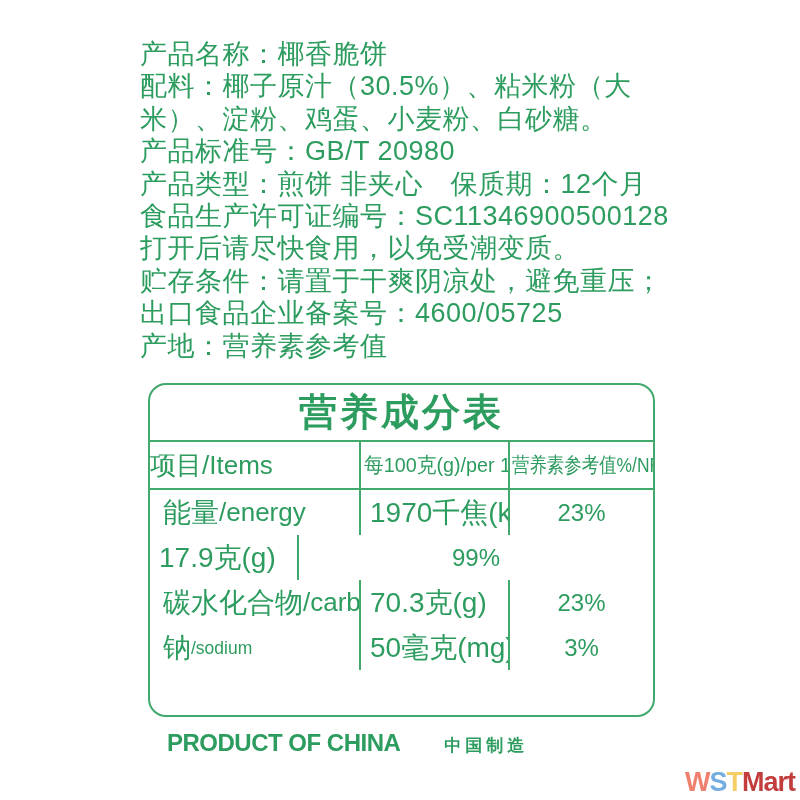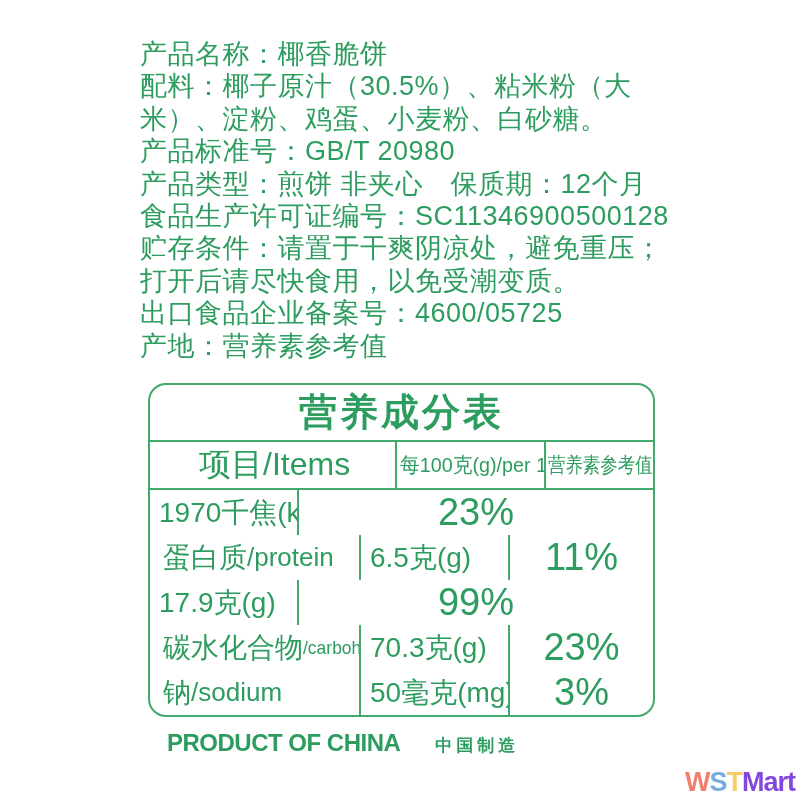--- a/index.html
+++ b/index.html
@@ -59,24 +59,22 @@
     border-bottom: 2px solid var(--border-green, #42a96d);
   }
   .hc {
     display: flex;
     align-items: center;
     box-sizing: border-box;
     overflow: hidden;
   }
   .hc1 {
     width: 211px;
-    padding-left: 13px;
-    font-size: 32px;
-    border-right: 2px solid var(--border-green, #42a96d);
-    margin-left: 36px;
+    font-size: 26px;
+    border-right: 2px solid var(--border-green, #42a96d);
   }
   .hc2 {
     width: 149px;
     padding-left: 3px;
     font-size: 21px;
     border-right: 2px solid var(--border-green, #42a96d);
   }
   .hc2 > span { transform: scaleX(0.94); transform-origin: left center; white-space: nowrap; }
   .hc3 {
     flex: 1;
@@ -102,38 +100,38 @@
   }
   .bc2 {
     width: 149px;
     padding-left: 9px;
     font-size: 28px;
     border-right: 2px solid var(--border-green, #42a96d);
   }
   .bc3 {
     flex: 1;
     justify-content: center;
-    font-size: 38px;
+    font-size: 24px;
   }
   .bc1 .en { font-size: 26px; }
   
   .trow:nth-child(4) .bc1 .en {
     font-size: 19px;
     transform: scaleX(0.92);
     transform-origin: left center;
     display: inline-block;
   }
 
   
   .origin {
     position: absolute;
     left: 167px; top: 729px;
     display: flex;
     align-items: baseline;
-    gap: 35px;
+    gap: 44px;
     font-weight: bold;
   }
   .origin .en { font-size: 24px; letter-spacing: -0.5px; }
   .origin .zh { font-size: 17px; letter-spacing: 4px; }
 
   
   .watermark {
     position: absolute;
     right: 5px; bottom: 2px;
     font-size: 27px;
@@ -145,22 +143,22 @@
 </head>
 <body>
 
 <div class="product-info">
   <div>产品名称：椰香脆饼</div>
   <div>配料：椰子原汁（30.5%）、粘米粉（大</div>
   <div>米）、淀粉、鸡蛋、小麦粉、白砂糖。</div>
   <div>产品标准号：GB/T 20980</div>
   <div>产品类型：煎饼 非夹心　保质期：12个月</div>
   <div>食品生产许可证编号：SC11346900500128</div>
+  <div>打开后请尽快食用，以免受潮变质。</div>
   <div>贮存条件：请置于干爽阴凉处，避免重压；</div>
-  <div>打开后请尽快食用，以免受潮变质。</div>
   <div>出口食品企业备案号：4600/05725</div>
   <div>产地：营养素参考值</div>
 </div>
 
 <div class="nutrition-table">
   <div class="t-title">
     <span class="zh">营养成分表</span>
   </div>
 
   <div class="t-header">
@@ -168,30 +166,26 @@
     <div class="hc hc2">
         <span>每100克(g)/per 100g</span>
       </div>
     <div class="hc hc3">
         <span>营养素参考值%/NRV%</span>
       </div>
   </div>
 
   <div class="t-body">
     <div class="trow">
+      <div class="bc bc1">
+          <span>能量</span>
+          <span class="en">/energy</span>
+        </div>
       <div class="bc bc2">1970千焦(kJ)</div>
       <div class="bc bc3">23%</div>
-    </div>
-    <div class="trow">
-      <div class="bc bc1">
-          <span>蛋白质</span>
-          <span class="en">/protein</span>
-        </div>
-      <div class="bc bc2">6.5克(g)</div>
-      <div class="bc bc3">11%</div>
     </div>
     <div class="trow">
       <div class="bc bc2">17.9克(g)</div>
       <div class="bc bc3">99%</div>
     </div>
     <div class="trow">
       <div class="bc bc1">
           <span>碳水化合物</span>
           <span class="en">/carbohydrate</span>
         </div>
@@ -208,14 +202,14 @@
     </div>
   </div>
 </div>
 
 <div class="origin">
   <span class="en">PRODUCT OF CHINA</span>
   <span class="zh">中国制造</span>
 </div>
 
 <div class="watermark">
-  <span style="color: rgb(238, 106, 85);">W</span><span style="color: rgb(94, 159, 220);">S</span><span style="color: rgb(243, 197, 75);">T</span><span style="color: #6d28d9;">Mart</span>
+  <span style="color: rgb(238, 106, 85);">W</span><span style="color: rgb(94, 159, 220);">S</span><span style="color: rgb(243, 197, 75);">T</span><span style="color: #b91c1c;">Mart</span>
 </div>
 
 </body></html>

